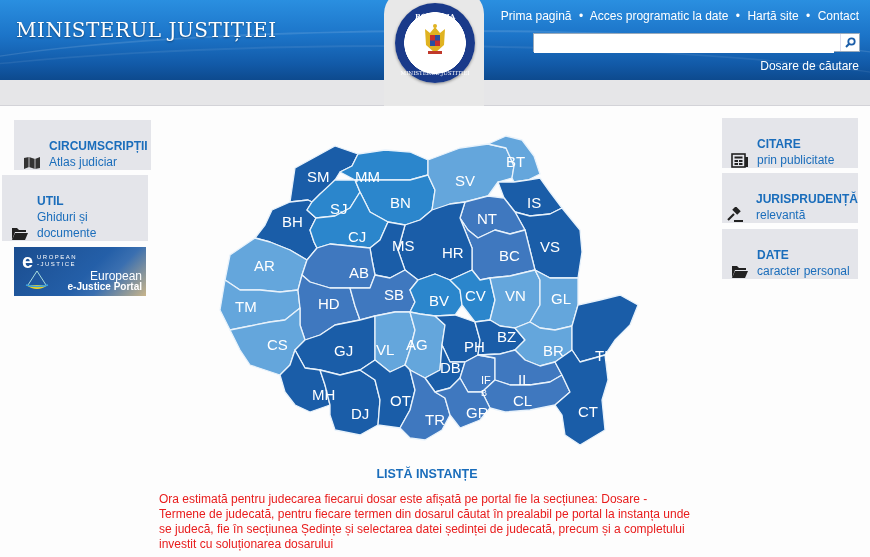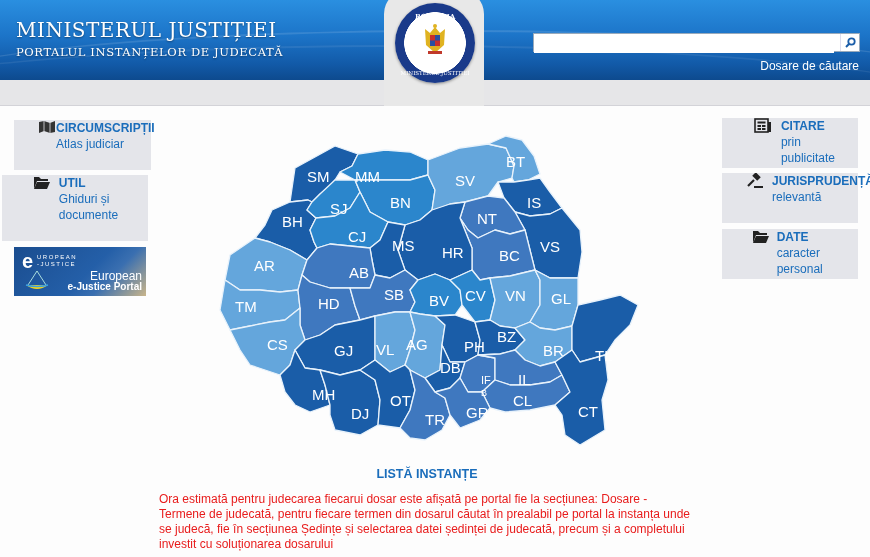--- a/index.html
+++ b/index.html
@@ -49,21 +49,21 @@
     border: 1px solid #9ab; 
   }
   .search-box input { border: none; outline: none; width: 300px; height: 17px; padding: 0 4px; font-size: 11px; }
   .search-btn { position: absolute; right: 0; top: 0; width: 19px; height: 17px; border-left: 1px solid #dde; background: #fff; display:flex; align-items:center; justify-content:center; }
   .search-examples { position: absolute; right: 11px; top: 59px; color: #fff; font-size: 12px; }
   .subbar {
     position: absolute; left: 0; top: 80px; width: 870px; height: 26px; background: #e6e6e8;
     border-bottom: 1px solid #d3d3d8;
   }
   .side-card {
-    position: absolute; background: #e4e5ea; display: flex; align-items: flex-start; padding-left: 24px;
+    position: absolute; background: #e4e5ea; display: flex; align-items: flex-end;
   }
   .side-card .ico { width: 35px; display: flex; justify-content: center; align-items: center; }
   .side-card .txt { font-size: 12px; line-height: 16px; }
   .side-card .ttl { color: #1a6dbb; font-weight: bold; display: block; }
   .side-card .sub { color: #1a6dbb; display: block; }
   .ejustice {
     position: absolute; left: 14px; top: 247px; width: 132px; height: 49px;
     background: linear-gradient(135deg, #1a4d8f 0%, #245fa8 55%, #3a6fb0 70%, #c9b58a 100%);
     overflow: hidden;
   }
@@ -80,22 +80,30 @@
     position: absolute; left: 159px; top: 492px; width: 535px; color: #e81c1c; font-size: 12px; line-height: 15px;
   }
 </style>
 </head>
 <body>
 
 <div class="header">
   <div class="swoosh1"></div>
   <div class="swoosh2"></div>
   <div class="brand-title">MINISTERUL JUSTIȚIEI</div>
-  <div class="brand-sub">PORTALUL INSTANȚELOR DE JUDECATĂ</div>
-
+
+  <div class="top-nav">
+    <a href="#">Prima pagină</a>
+    <span class="sep">•</span>
+    <a href="#">Acces programatic la date</a>
+    <span class="sep">•</span>
+    <a href="#">Hartă site</a>
+    <span class="sep">•</span>
+    <a href="#">Contact</a>
+  </div>
 
   <div class="search-box">
     <input type="text" value="" style="">
     <div class="search-btn">
       <svg width="11" height="11" viewBox="0 0 11 11">
         <circle cx="6.5" cy="4.5" r="3.2" fill="none" stroke="#1a5da8" stroke-width="1.8"></circle>
         <line x1="4.2" y1="6.8" x2="1" y2="10" stroke="#1a5da8" stroke-width="2"></line>
       </svg>
     </div>
   </div>

